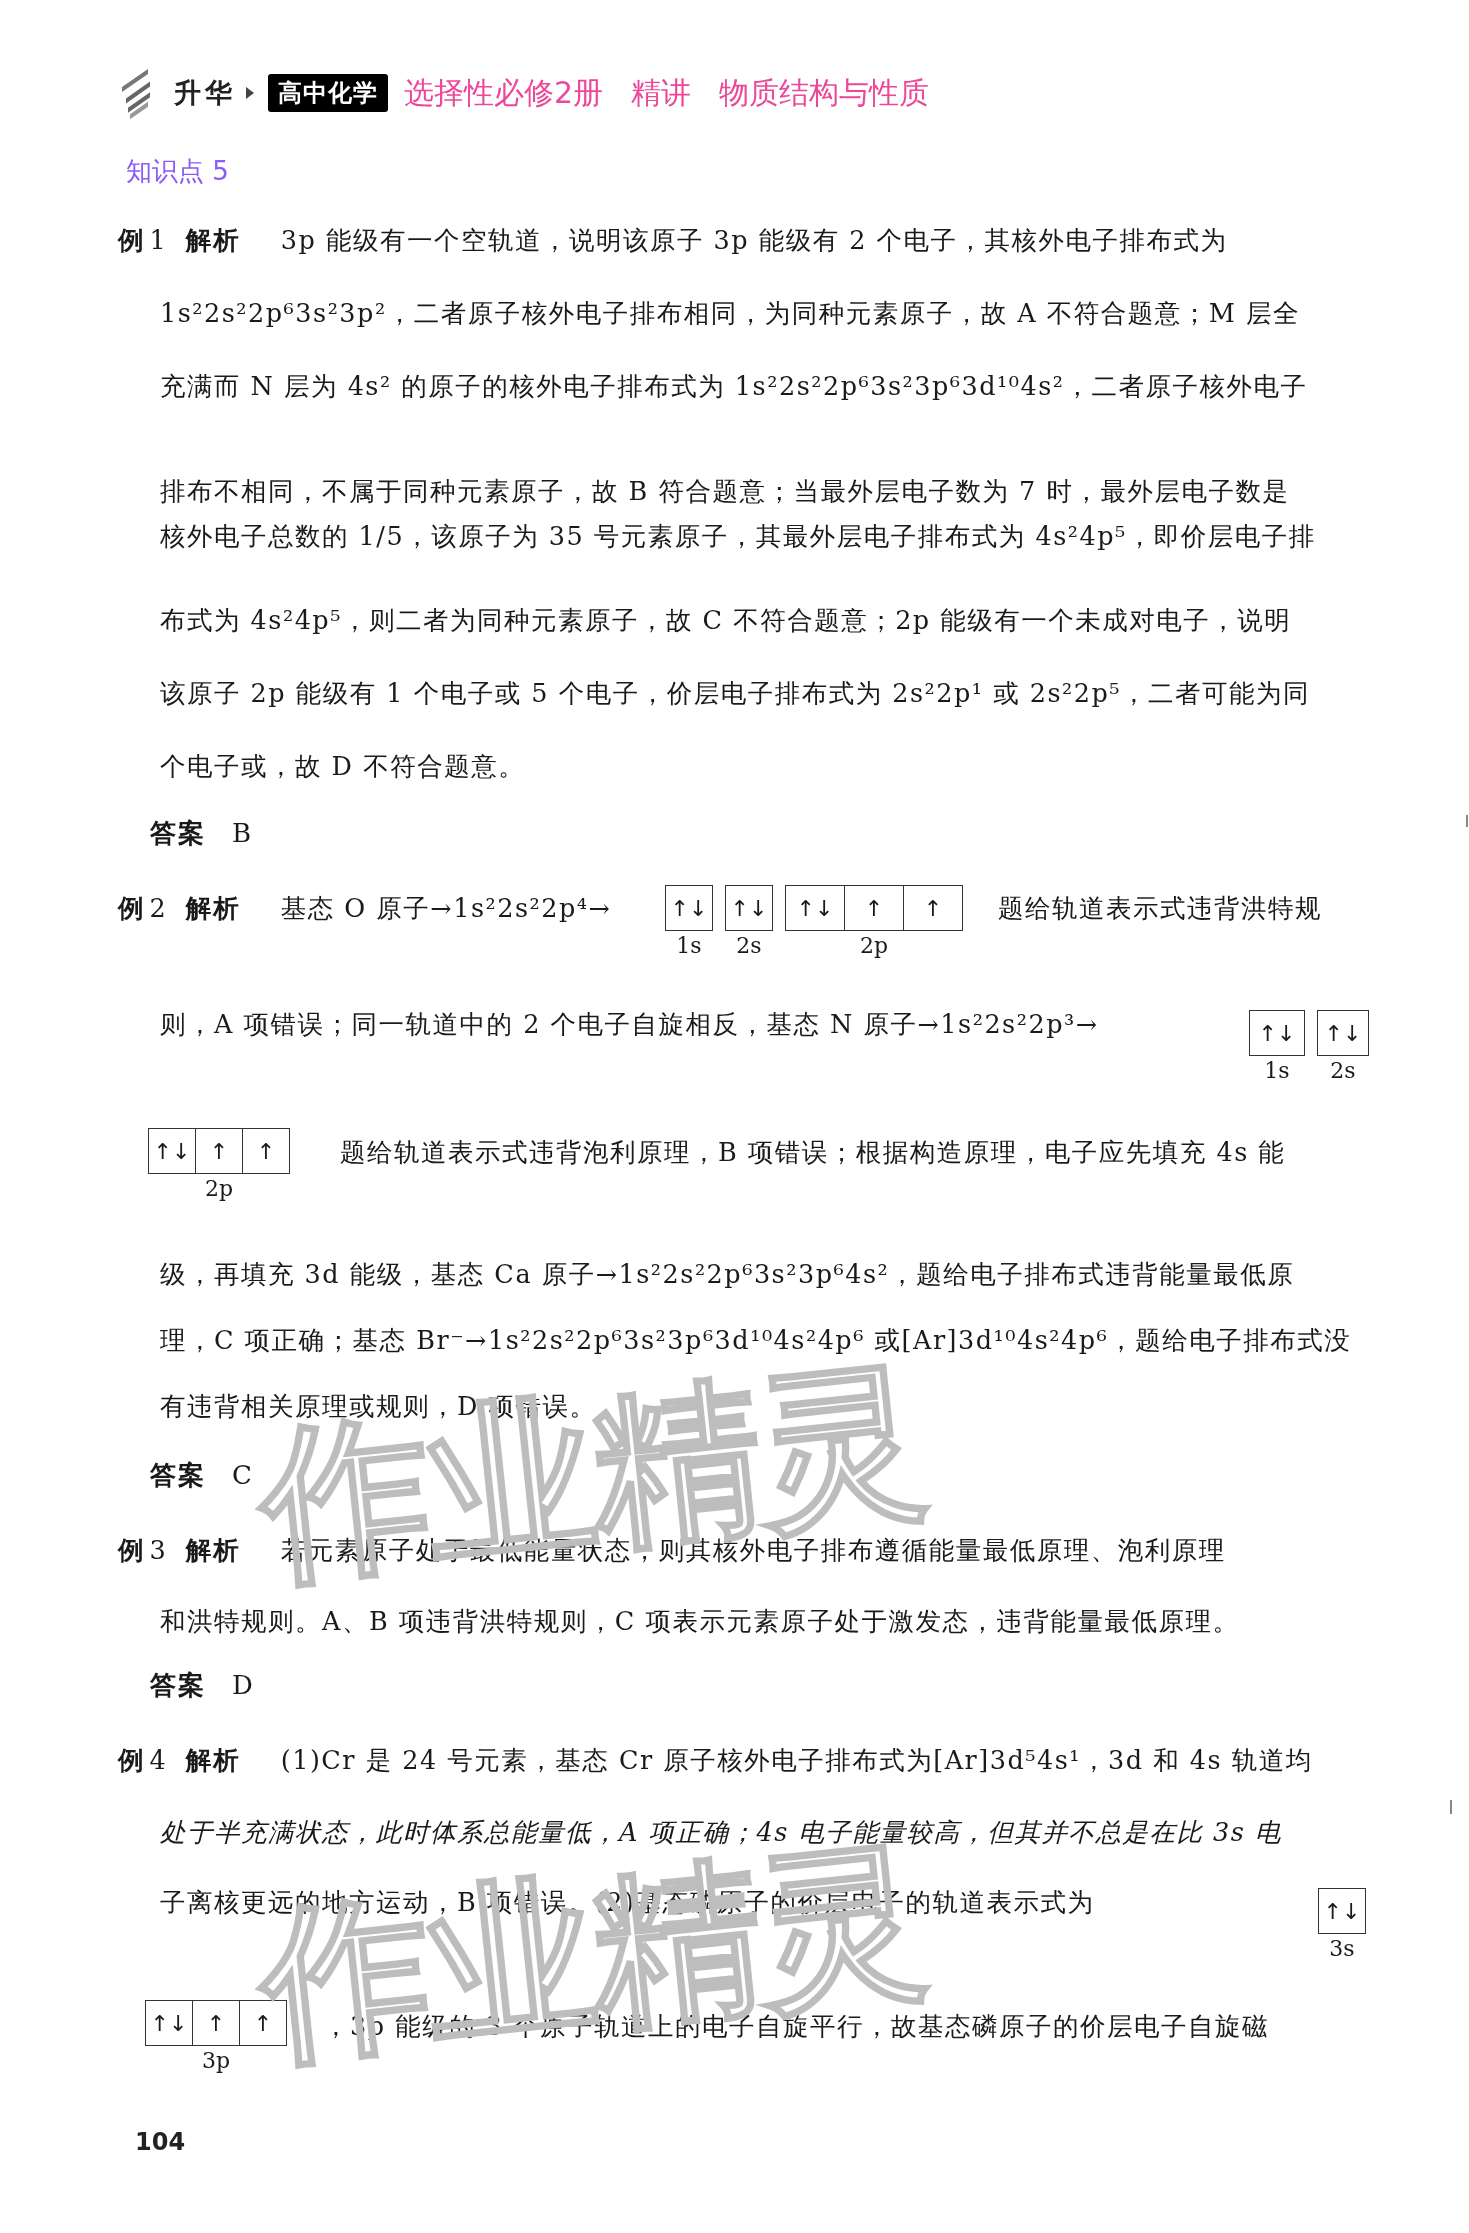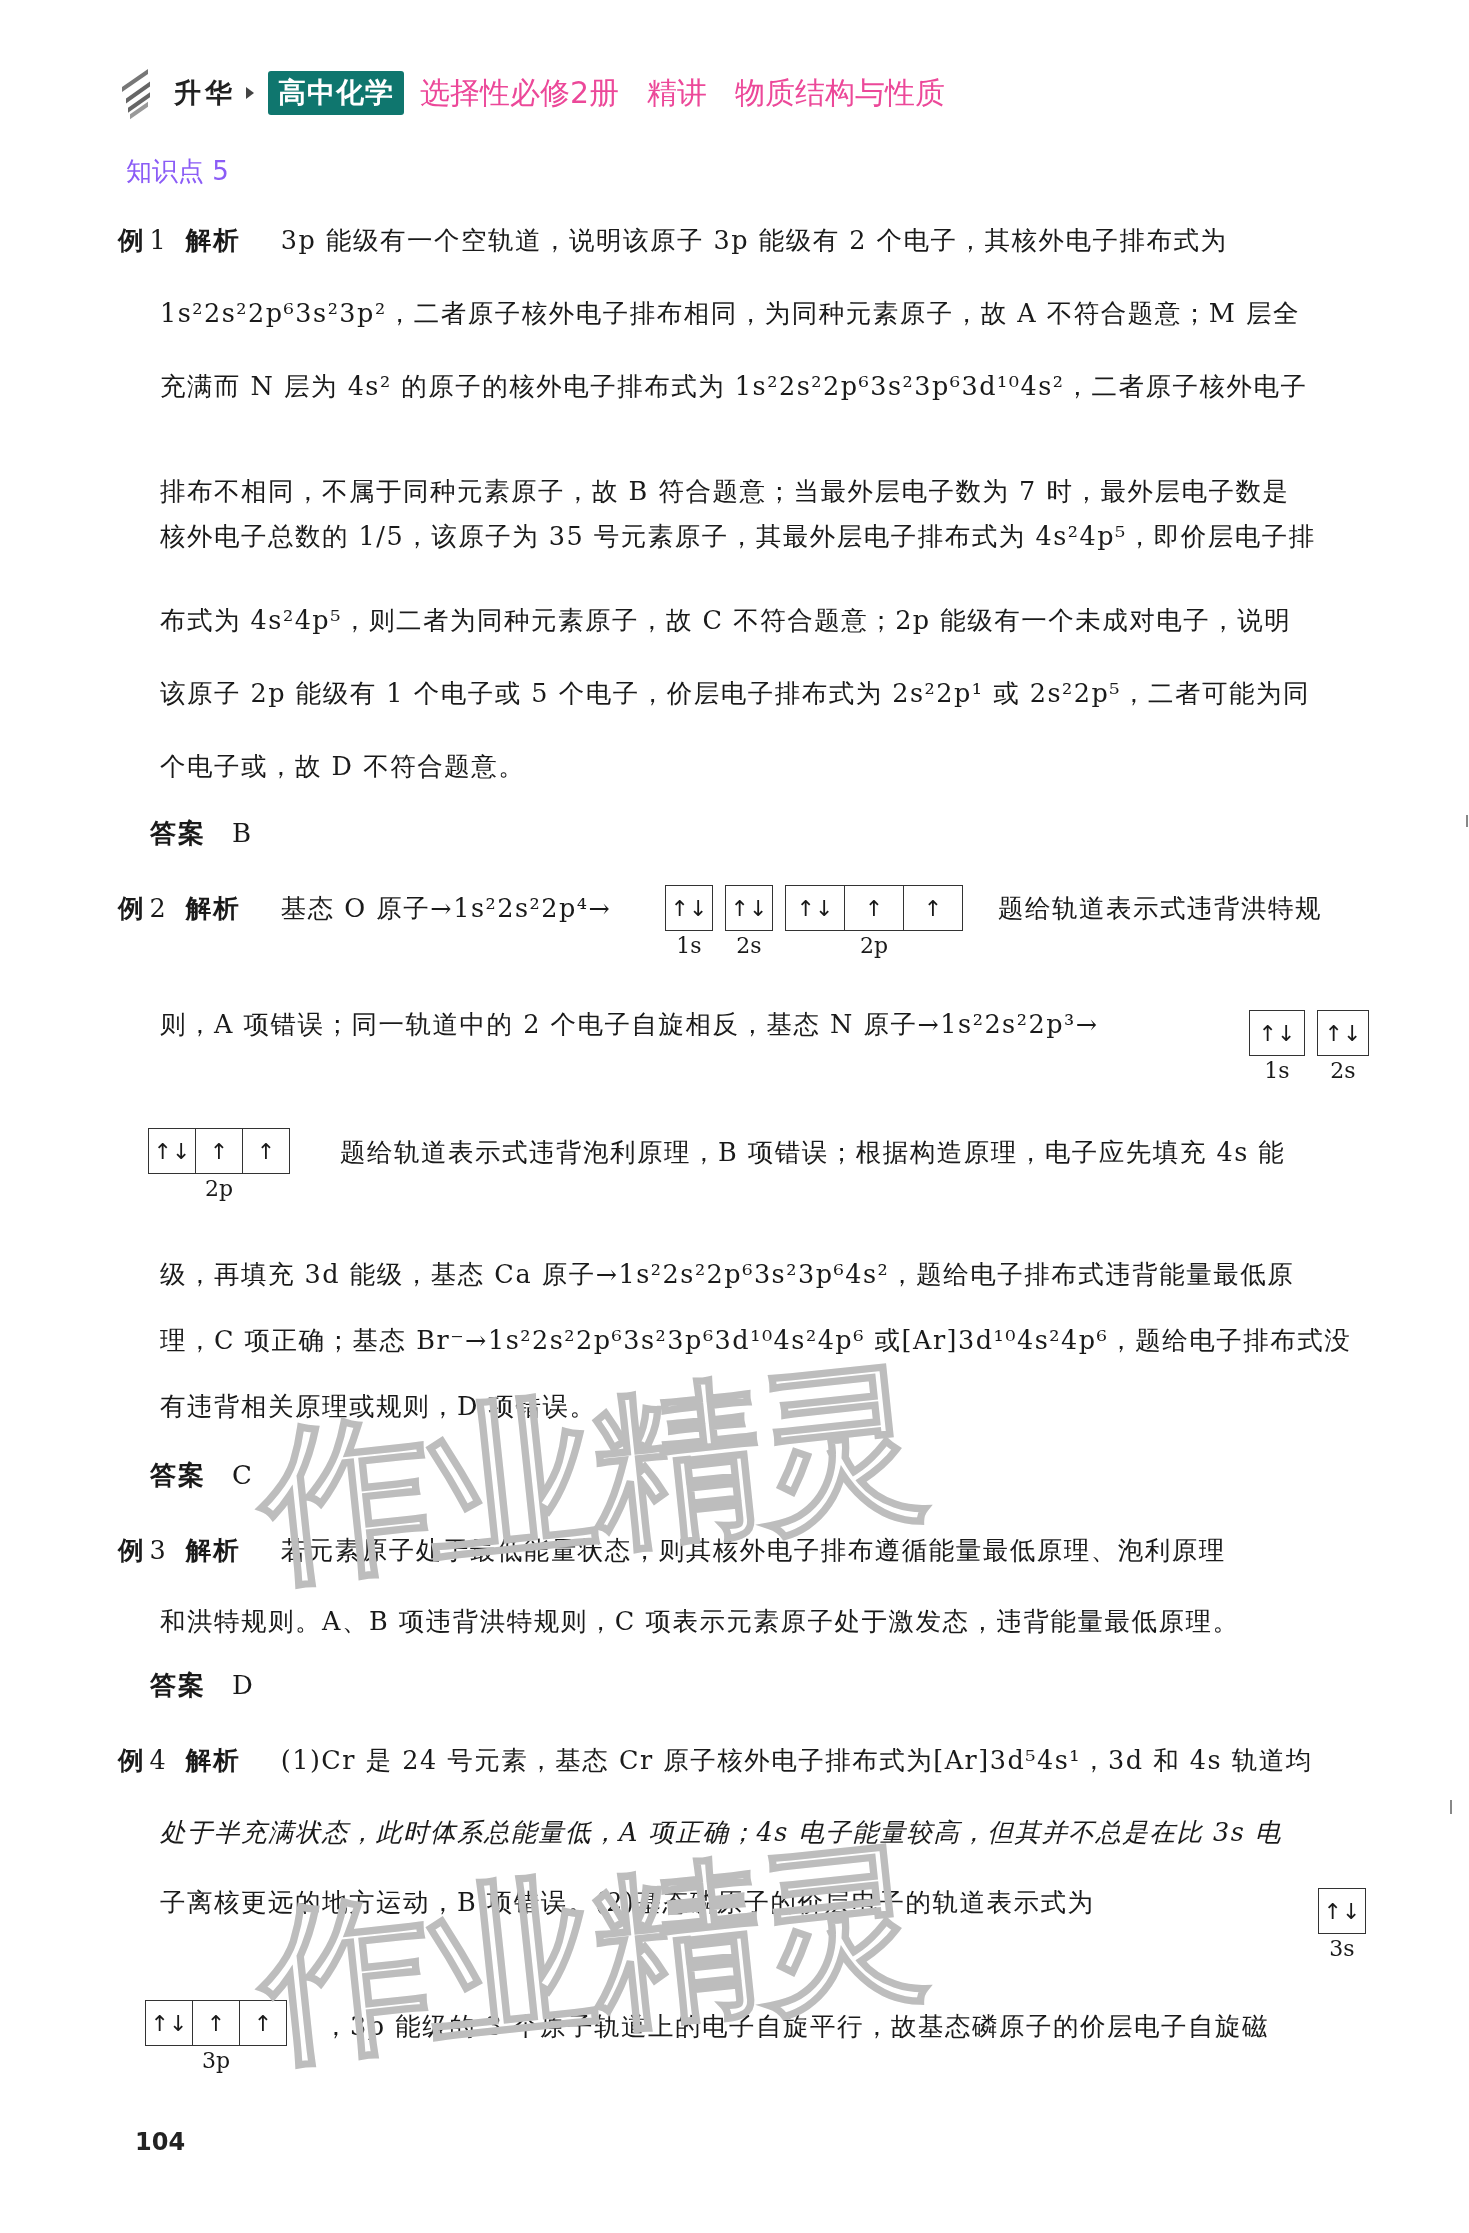--- a/index.html
+++ b/index.html
@@ -3,21 +3,21 @@
 <meta charset="utf-8">
 <style>
   html, body { margin:0; padding:0; background:#ffffff; }
   body { width:1469px; height:2233px; position:relative; overflow:hidden;
          font-family:"DejaVu Serif", "Liberation Serif", serif; color:#1a1a1a; }
   .header { position:absolute; left:88px; top:68px; height:50px; display:flex; align-items:center; }
   .logo { width:72px; height:50px; position:relative; margin-right:14px; }
   .logo .bar { position:absolute; height:5px; background:#666; transform:skewY(-35deg); }
   .brand { font-family:"DejaVu Sans", sans-serif; font-weight:bold; font-size:27px; color:#222; letter-spacing:4px; }
   .tri { width:0; height:0; border-top:6px solid transparent; border-bottom:6px solid transparent; border-left:8px solid #444; margin:0 14px 0 10px; }
-  .subject { background:#0f766e; color:#fff; font-family:"DejaVu Sans", sans-serif; font-weight:bold; font-size:28px; padding:3px 10px; border-radius:3px; letter-spacing:1px; }
+  .subject { background:#000000; color:#fff; font-family:"DejaVu Sans", sans-serif; font-weight:bold; font-size:24px; padding:3px 10px; border-radius:3px; letter-spacing:1px; }
   .hdr-text { font-family:"DejaVu Sans", sans-serif; font-size:30px; color:#ec4899; margin-left:16px; }
   .hdr-text.gap { margin-left:28px; }
 
   .kp { position:absolute; left:126px; top:154px; font-family:"DejaVu Sans", sans-serif; font-size:26px; color:#8b5cf6; }
 
   .line { position:absolute; left:160px; right:78px; font-size:25.5px; white-space:nowrap; letter-spacing:1.5px; line-height:40px; }
   .line.first { left:118px; }
   .ex { font-family:"DejaVu Sans", sans-serif; font-weight:bold; letter-spacing:2px; }
   .ex .n { font-weight:normal; font-family:"DejaVu Serif", serif; margin-left:4px; }
   .jx { font-family:"DejaVu Sans", sans-serif; font-weight:bold; margin-left:18px; margin-right:40px; letter-spacing:2px; }

